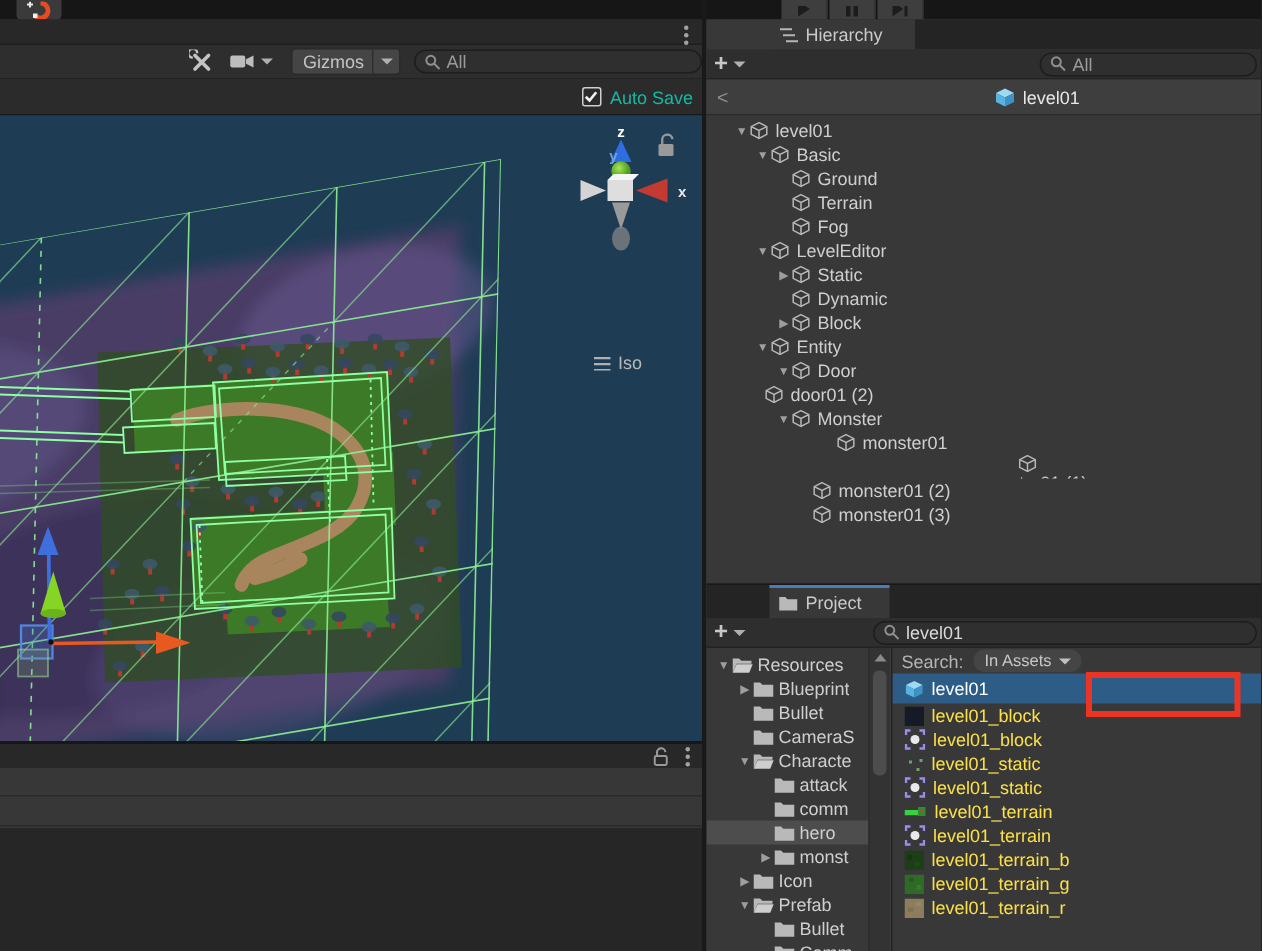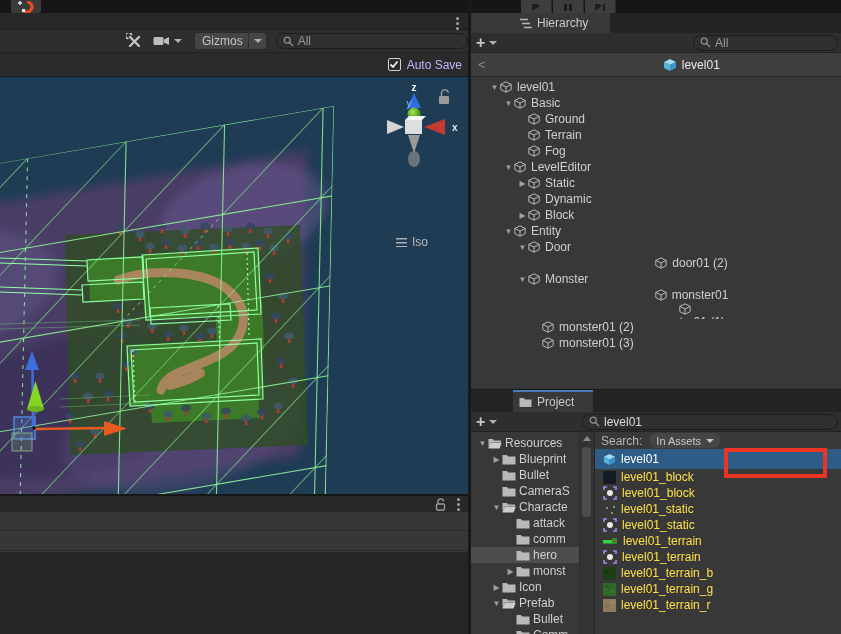--- a/index.html
+++ b/index.html
@@ -133,21 +133,21 @@
         <span>All</span>
       </span>
     </div>
 
     <div class="abs" id="lautosave">
       <span class="checkbox">
         <svg width="10" height="9" viewBox="0 0 10 9">
             <path d="M1.5,4.5 L4,7 L8.5,1.5" stroke="#f0f0f0" stroke-width="1.8" fill="none"></path>
           </svg>
       </span>
-      <span style="color:#c4b5fd">Auto Save</span>
+      <span style="color:#14b8a6">Auto Save</span>
     </div>
 
     <div class="abs" id="viewport">
       <svg width="468" height="417" viewBox="0 0 468 417">
         <defs>
           <clipPath id="planeclip">
               <polygon points="-256,130 334,29 325,469 -266,569"></polygon>
             </clipPath>
           <radialGradient id="gball" cx="40%" cy="35%">
               <stop offset="0%" stop-color="#a8e858"></stop>
@@ -565,21 +565,21 @@
           <span class="ic">
             <svg width="12" height="12" viewBox="0 0 12 12">
               <g stroke="#b8b8b8" fill="none" stroke-width="1">
                 <polygon points="6,0.8 11.2,3.4 11.2,8.6 6,11.2 0.8,8.6 0.8,3.4"></polygon>
                 <path d="M0.8,3.4 L6,6 L11.2,3.4 M6,6 L6,11.2"></path>
               </g>
             </svg>
           </span>
           <span class="lab">Door</span>
         </div>
-        <div class="trow" style="padding-left: 60px; justify-content: center;">
+        <div class="trow" style="padding-left: 28px;">
           <span class="arr"></span>
           <span class="ic">
             <svg width="12" height="12" viewBox="0 0 12 12">
               <g stroke="#b8b8b8" fill="none" stroke-width="1">
                 <polygon points="6,0.8 11.2,3.4 11.2,8.6 6,11.2 0.8,8.6 0.8,3.4"></polygon>
                 <path d="M0.8,3.4 L6,6 L11.2,3.4 M6,6 L6,11.2"></path>
               </g>
             </svg>
           </span>
           <span class="lab">door01 (2)</span>
@@ -589,21 +589,21 @@
           <span class="ic">
             <svg width="12" height="12" viewBox="0 0 12 12">
               <g stroke="#b8b8b8" fill="none" stroke-width="1">
                 <polygon points="6,0.8 11.2,3.4 11.2,8.6 6,11.2 0.8,8.6 0.8,3.4"></polygon>
                 <path d="M0.8,3.4 L6,6 L11.2,3.4 M6,6 L6,11.2"></path>
               </g>
             </svg>
           </span>
           <span class="lab">Monster</span>
         </div>
-        <div class="trow" style="padding-left: 60px; justify-content: center;">
+        <div class="trow" style="padding-left: 76px;">
           <span class="arr"></span>
           <span class="ic">
             <svg width="12" height="12" viewBox="0 0 12 12">
               <g stroke="#b8b8b8" fill="none" stroke-width="1">
                 <polygon points="6,0.8 11.2,3.4 11.2,8.6 6,11.2 0.8,8.6 0.8,3.4"></polygon>
                 <path d="M0.8,3.4 L6,6 L11.2,3.4 M6,6 L6,11.2"></path>
               </g>
             </svg>
           </span>
           <span class="lab">monster01</span>

